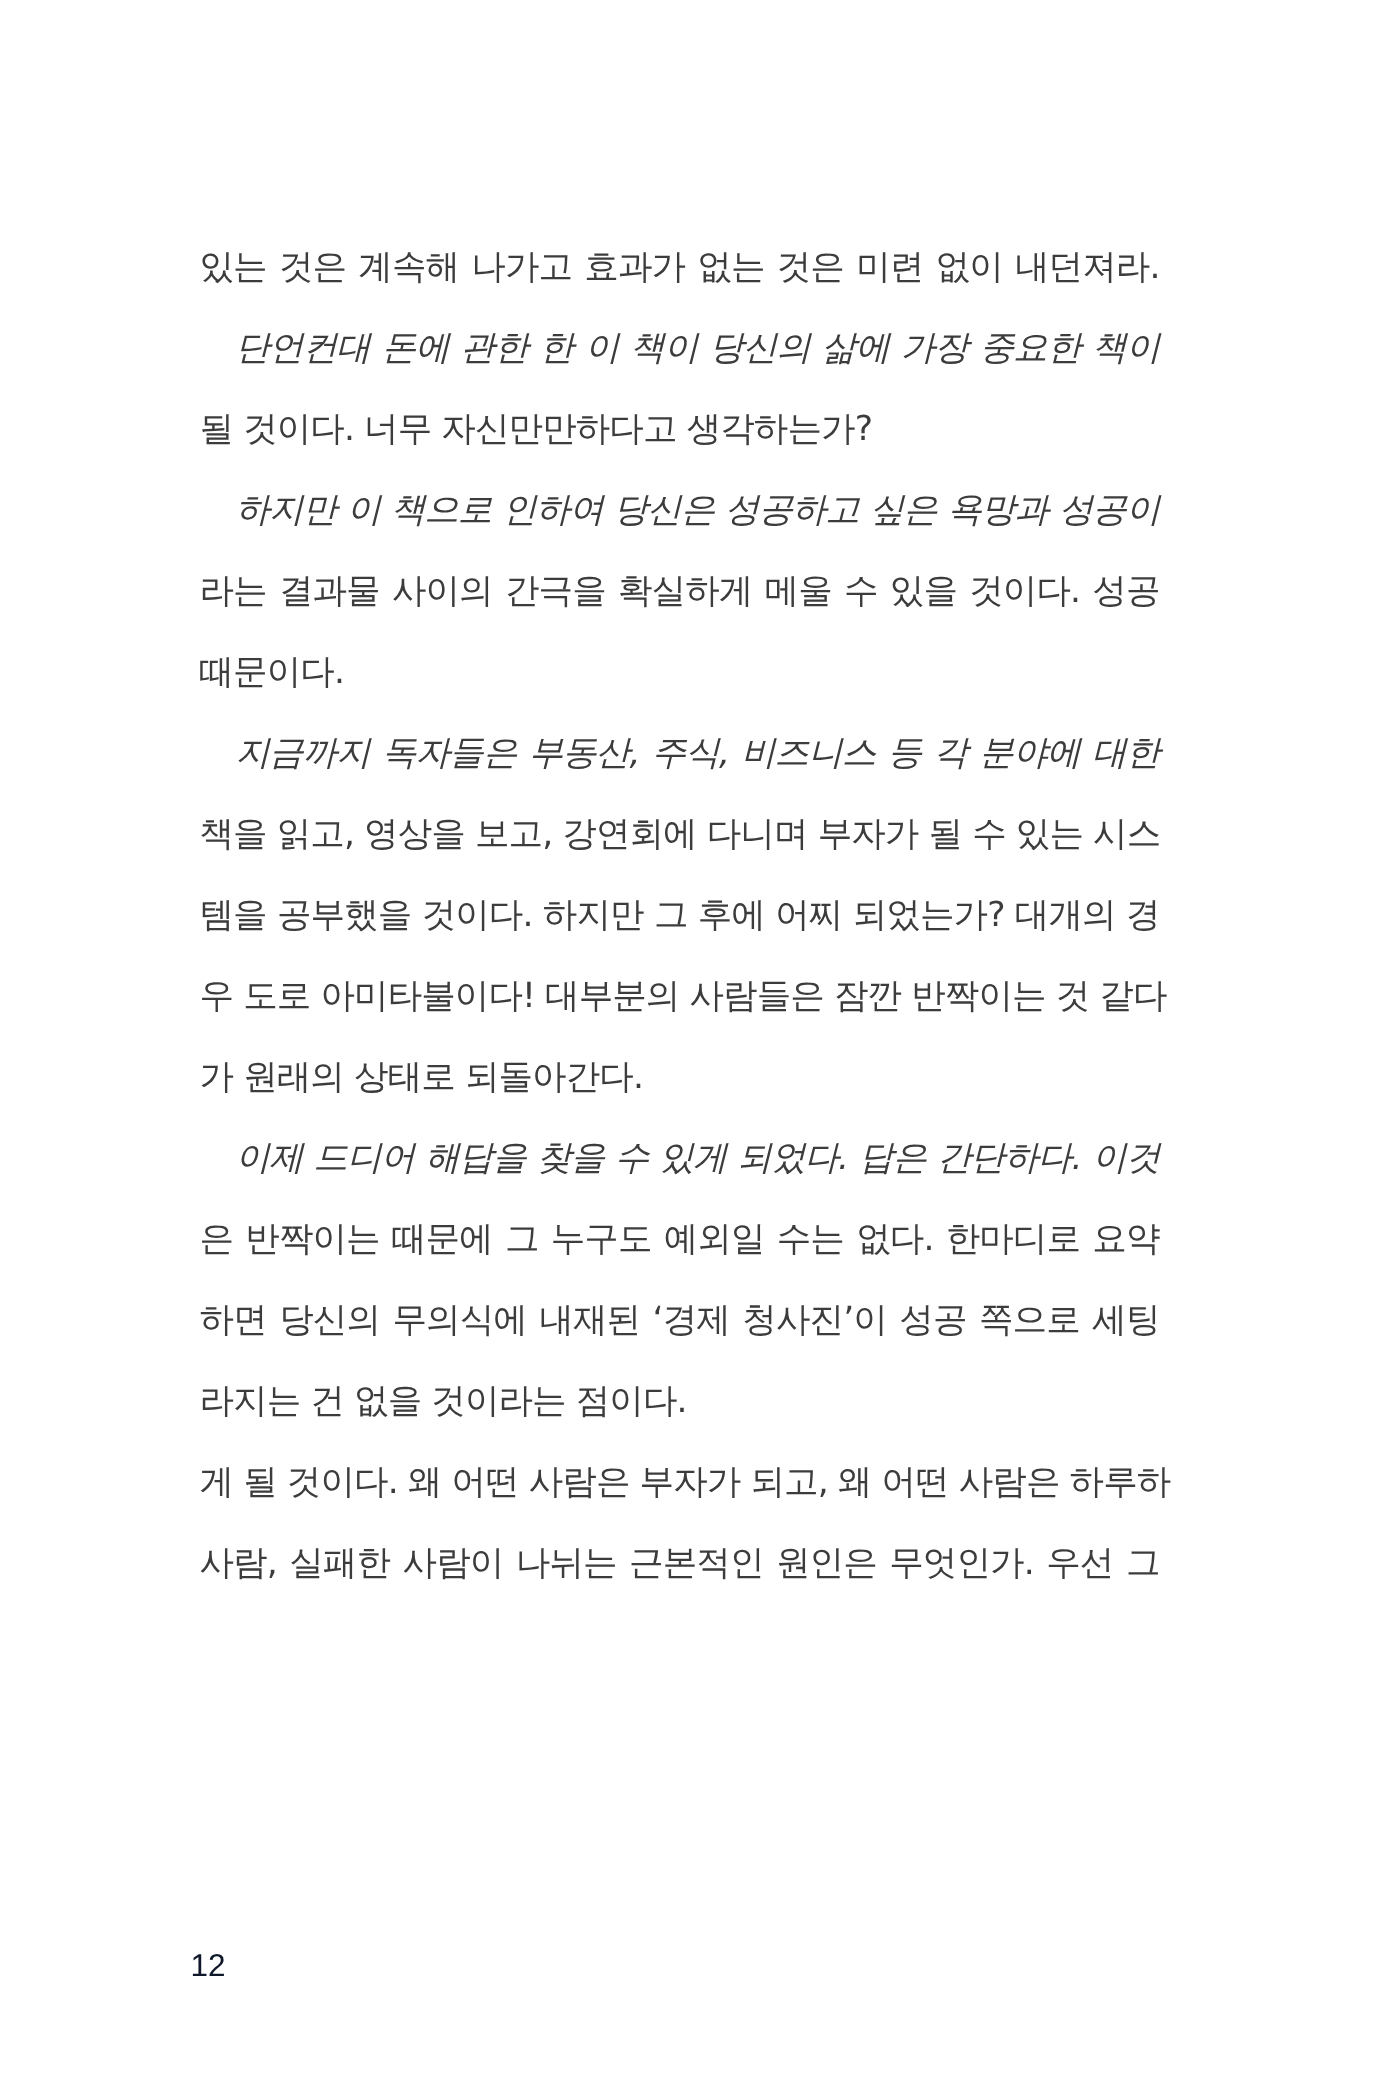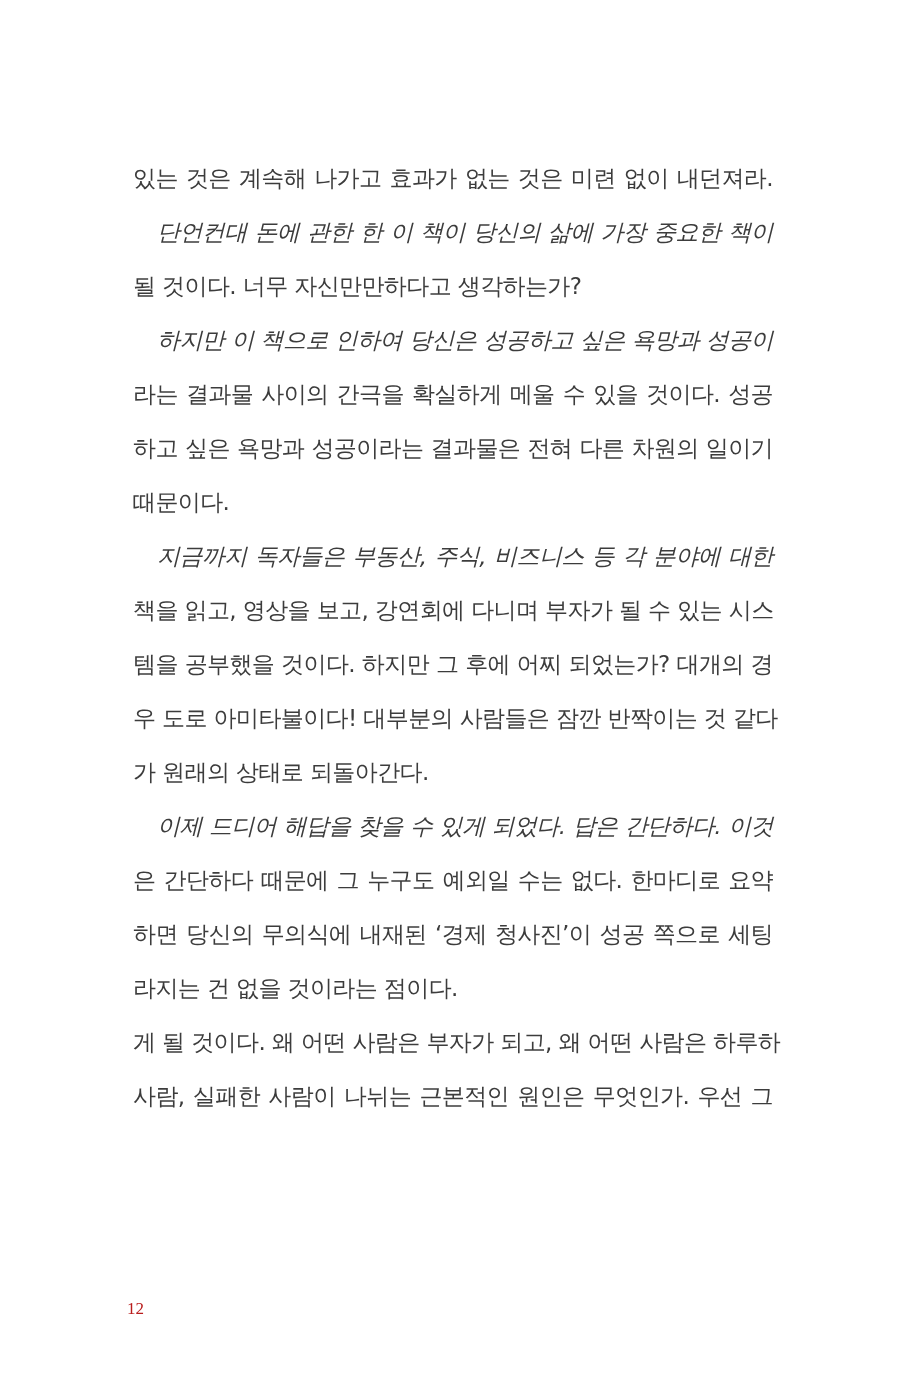--- a/index.html
+++ b/index.html
@@ -43,45 +43,44 @@
       font-style: italic;
     }
     .line.justify {
       text-align: justify;
       text-align-last: justify;
     }
     .page-number {
       position: absolute;
       left: 127px;
       top: 1284px;
-      font-family: Liberation Serif, serif;
-      font-size: 17px;
-      color: #b91c1c;
+      font-family: Liberation Sans, sans-serif;
+      font-size: 21px;
+      color: #0f172a;
       letter-spacing: 0px;
     }
   </style>
 </head>
 <body>
 
 <div class="page">
   <div class="text-block">
     <div class="line justify">있는 것은 계속해 나가고 효과가 없는 것은 미련 없이 내던져라.</div>
     <div class="line indent justify">단언컨대 돈에 관한 한 이 책이 당신의 삶에 가장 중요한 책이</div>
     <div class="line">될 것이다. 너무 자신만만하다고 생각하는가?</div>
     <div class="line indent justify">하지만 이 책으로 인하여 당신은 성공하고 싶은 욕망과 성공이</div>
     <div class="line justify">라는 결과물 사이의 간극을 확실하게 메울 수 있을 것이다. 성공</div>
-    <div class="line justify">하고 싶은 욕망과 성공이라는 결과물은 전혀 다른 차원의 일이기</div>
     <div class="line">때문이다.</div>
     <div class="line indent justify">지금까지 독자들은 부동산, 주식, 비즈니스 등 각 분야에 대한</div>
     <div class="line justify">책을 읽고, 영상을 보고, 강연회에 다니며 부자가 될 수 있는 시스</div>
     <div class="line justify">템을 공부했을 것이다. 하지만 그 후에 어찌 되었는가? 대개의 경</div>
     <div class="line justify">우 도로 아미타불이다! 대부분의 사람들은 잠깐 반짝이는 것 같다</div>
     <div class="line">가 원래의 상태로 되돌아간다.</div>
     <div class="line indent justify">이제 드디어 해답을 찾을 수 있게 되었다. 답은 간단하다. 이것</div>
-    <div class="line justify">은 간단하다 때문에 그 누구도 예외일 수는 없다. 한마디로 요약</div>
+    <div class="line justify">은 반짝이는 때문에 그 누구도 예외일 수는 없다. 한마디로 요약</div>
     <div class="line justify">하면 당신의 무의식에 내재된 ‘경제 청사진’이 성공 쪽으로 세팅</div>
     <div class="line">라지는 건 없을 것이라는 점이다.</div>
     <div class="line justify">게 될 것이다. 왜 어떤 사람은 부자가 되고, 왜 어떤 사람은 하루하</div>
     <div class="line justify">사람, 실패한 사람이 나뉘는 근본적인 원인은 무엇인가. 우선 그</div>
   </div>
 
   <div class="page-number">12</div>
 </div>
 
 </body></html>

